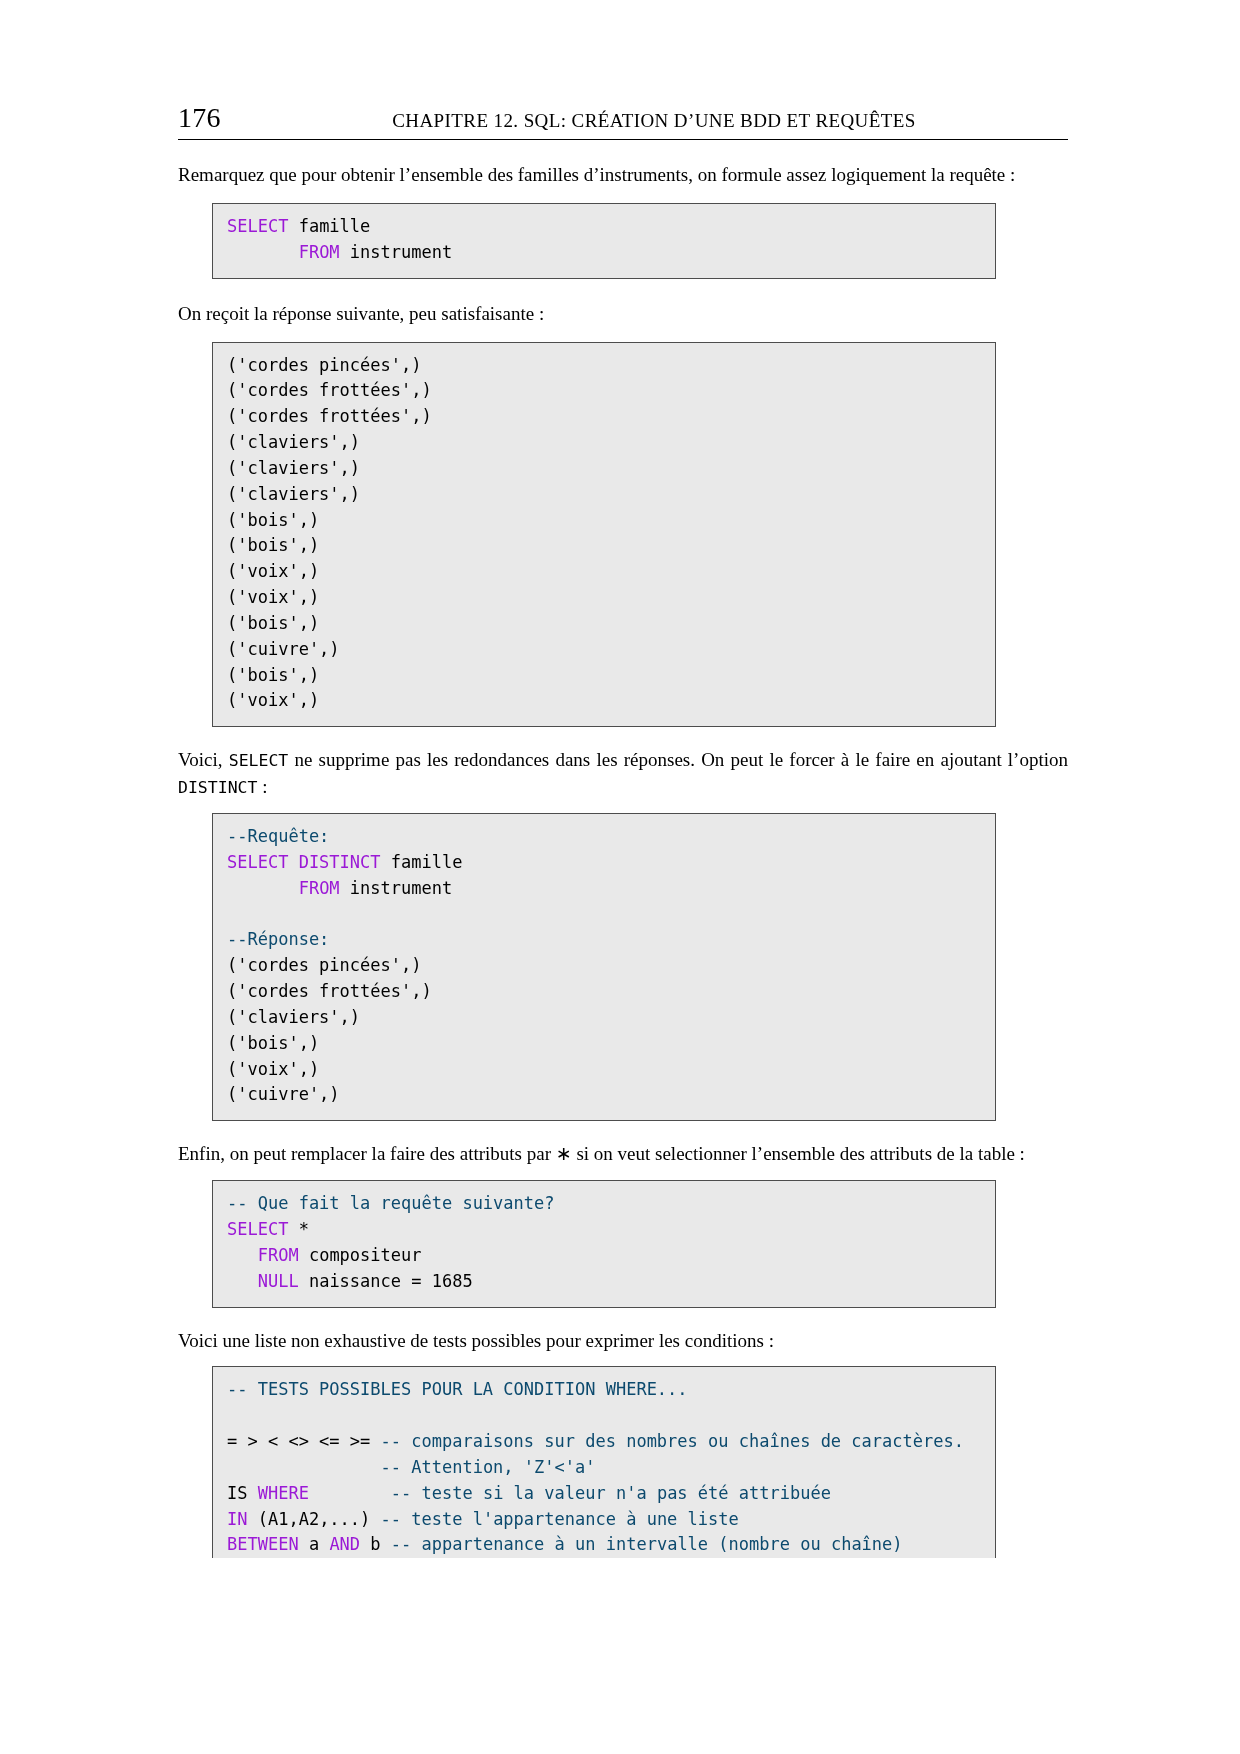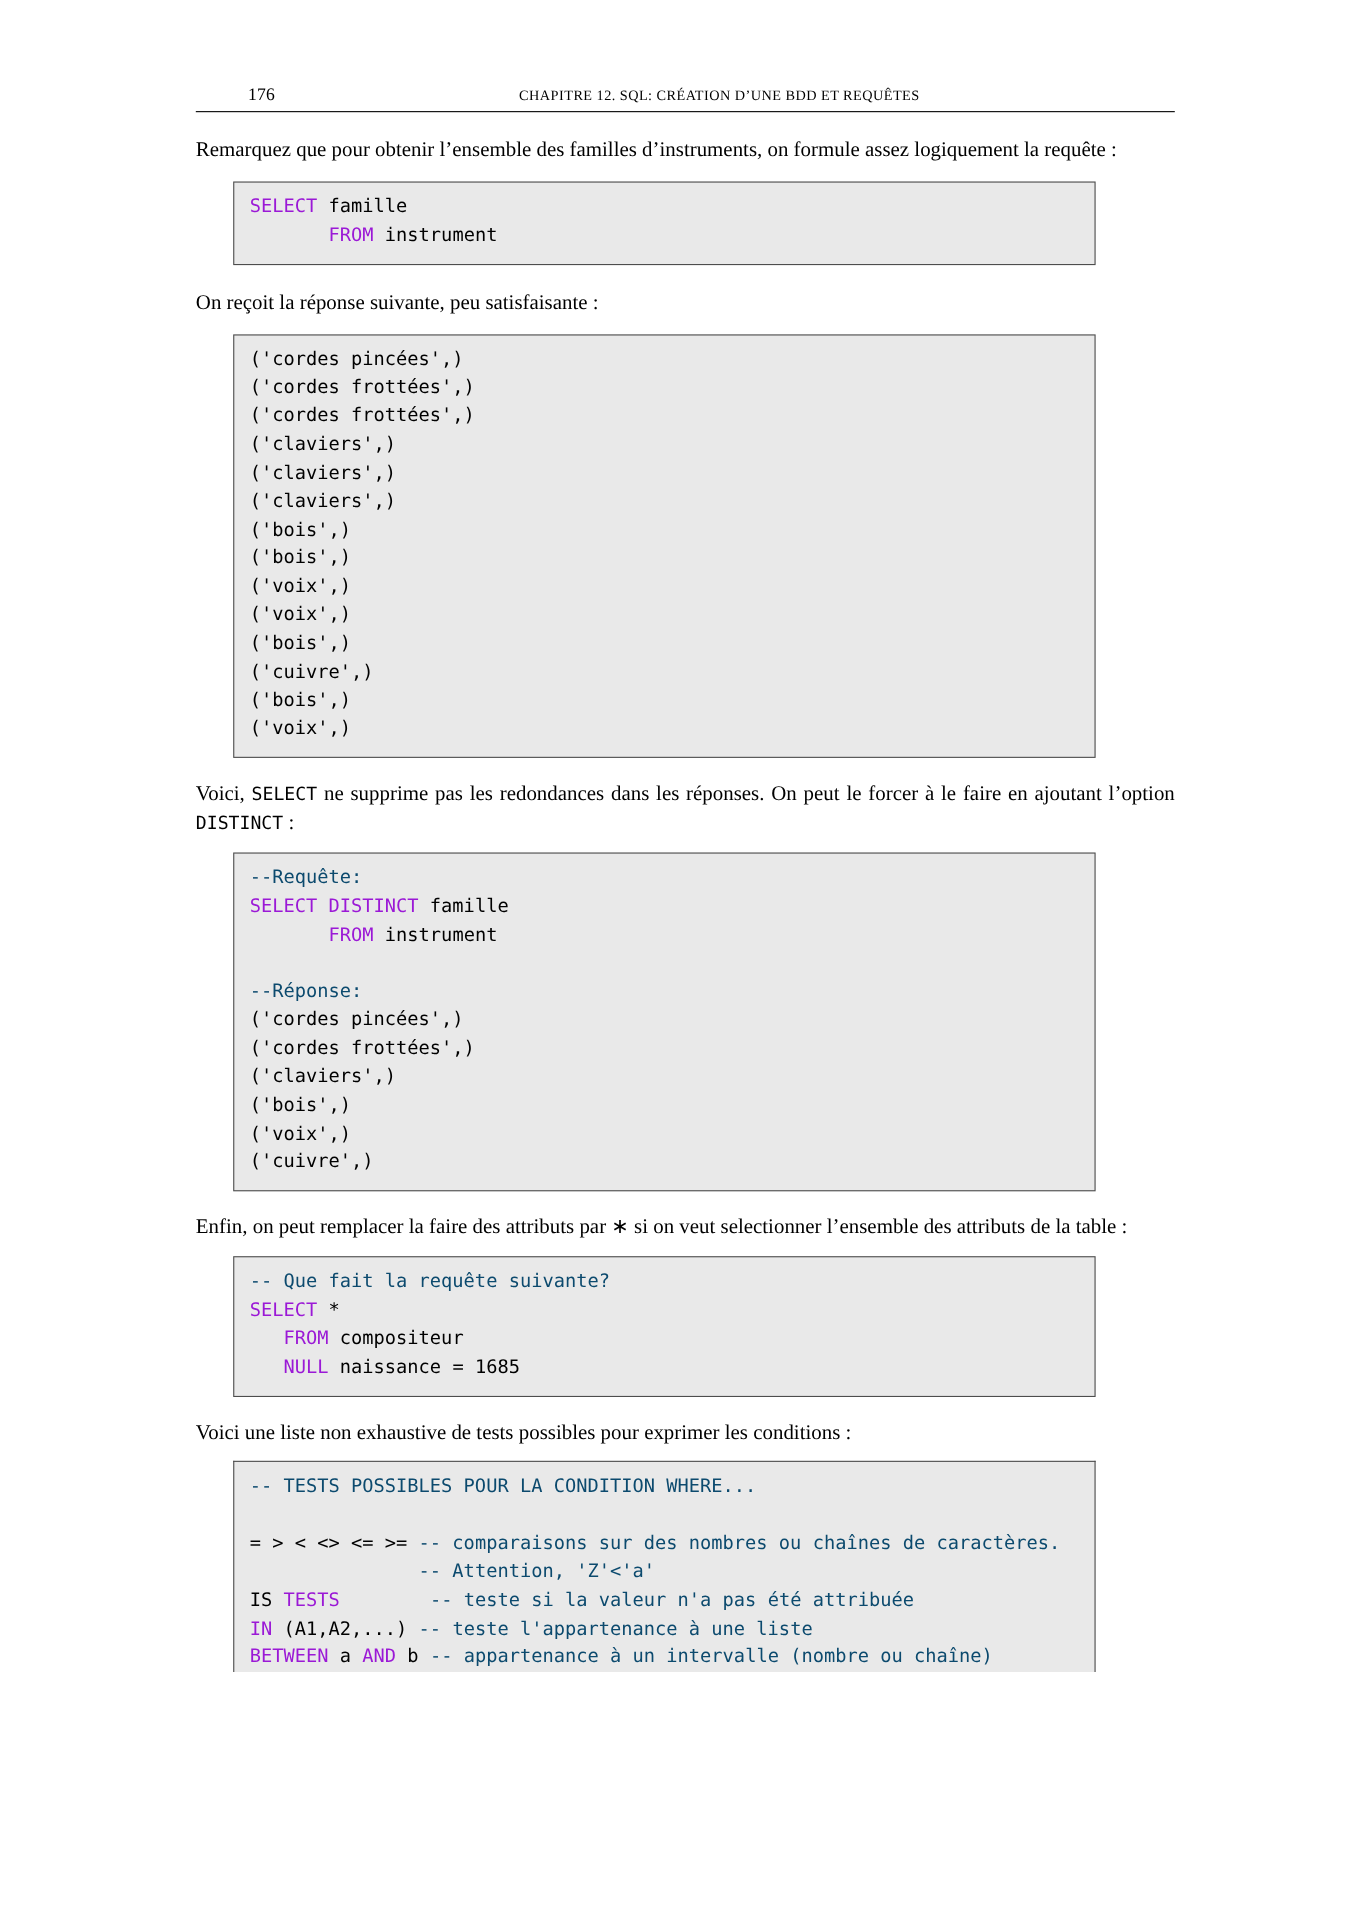--- a/index.html
+++ b/index.html
@@ -34,29 +34,30 @@
     align-items: baseline;
     font-size: 19.5px;
     letter-spacing: 0.2px;
     padding-bottom: 5px;
     border-bottom: 1.6px solid #000;
     margin-bottom: 0;
   }
   .page-header .folio {
     width: 72px;
     flex: none;
-    text-align: right;
-    font-size: 16px;
+    text-align: left;
+    font-size: 28px;
+    margin-top: 24px;
   }
   .page-header .chap-title {
     flex: 1;
     text-align: center;
     font-variant: small-caps;
     letter-spacing: 0.4px;
-    font-size: 13px;
+    font-size: 19px;
     padding-right: 10px;
     white-space: nowrap;
   }
   
   p.body-text {
     font-size: 19px;
     line-height: 1.42;
     text-align: justify;
     margin: 22px 0 14px 0;
     hyphens: none;
@@ -147,18 +148,18 @@
 <span class="kw">SELECT</span><span> *</span>
 <span>   </span><span class="kw">FROM</span><span> compositeur</span>
 <span>   </span><span class="kw">NULL</span><span> naissance = 1685</span></div>
 
     <p class="body-text tight">Voici une liste non exhaustive de tests possibles pour exprimer les conditions :</p>
 
     <div class="codeblock cut"><span class="cmt">-- TESTS POSSIBLES POUR LA CONDITION WHERE...</span>
 <span></span>
 <span>= &gt; &lt; &lt;&gt; &lt;= &gt;= </span><span class="cmt">-- comparaisons sur des nombres ou chaînes de caractères.</span>
 <span>               </span><span class="cmt">-- Attention, 'Z'&lt;'a'</span>
-<span>IS </span><span class="kw">TESTS</span><span>        </span><span class="cmt">-- teste si la valeur n'a pas été attribuée</span>
+<span>IS </span><span class="kw">WHERE</span><span>        </span><span class="cmt">-- teste si la valeur n'a pas été attribuée</span>
 <span class="kw">IN</span><span> (A1,A2,...) </span><span class="cmt">-- teste l'appartenance à une liste</span>
 <span class="kw">BETWEEN</span><span> a </span><span class="kw">AND</span><span> b </span><span class="cmt">-- appartenance à un intervalle (nombre ou chaîne)</span></div>
 
   </div>
 </div>
 
 </body></html>

